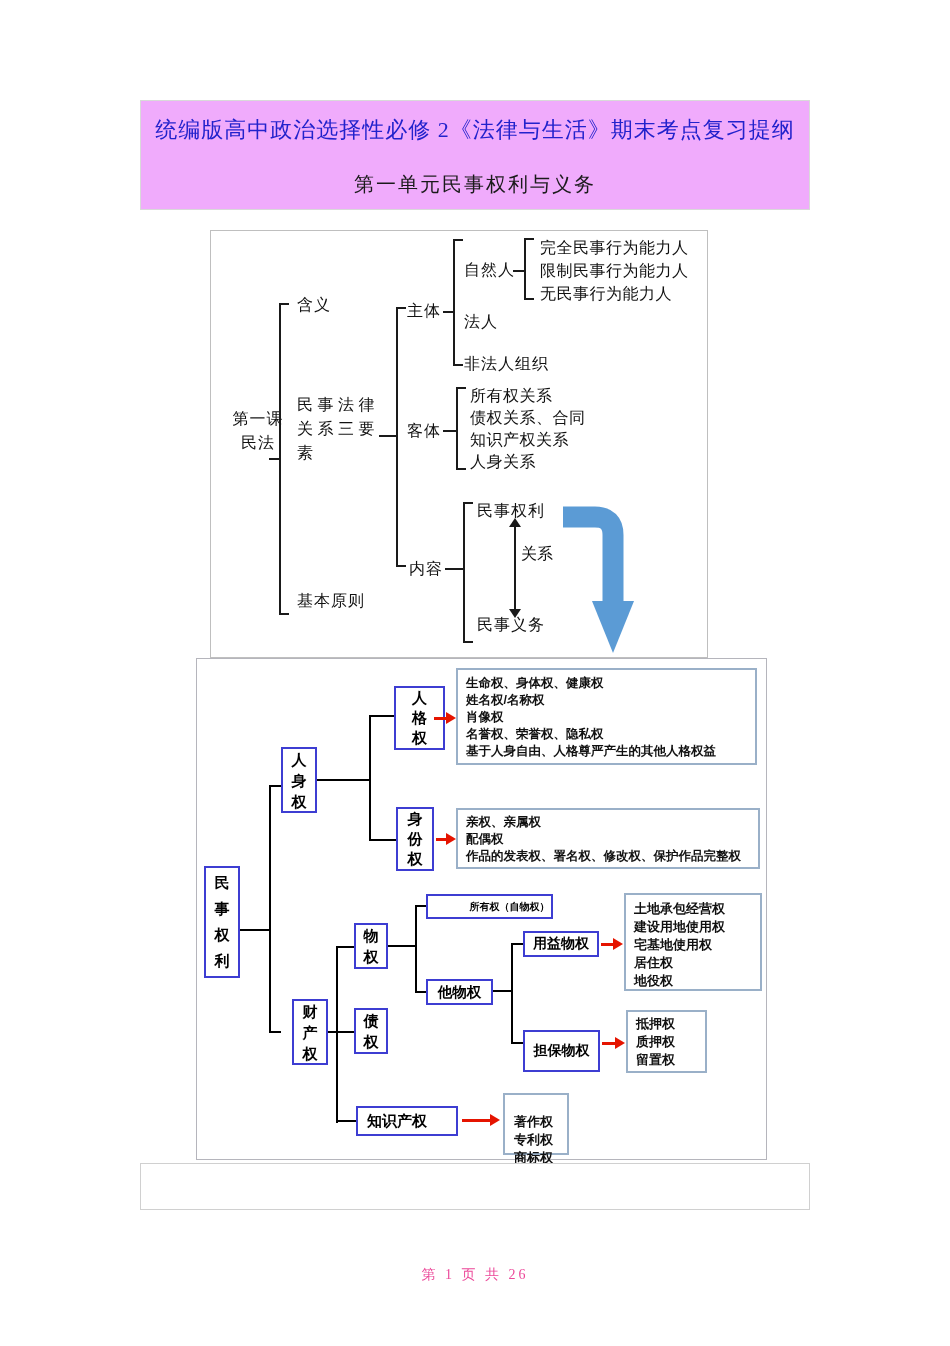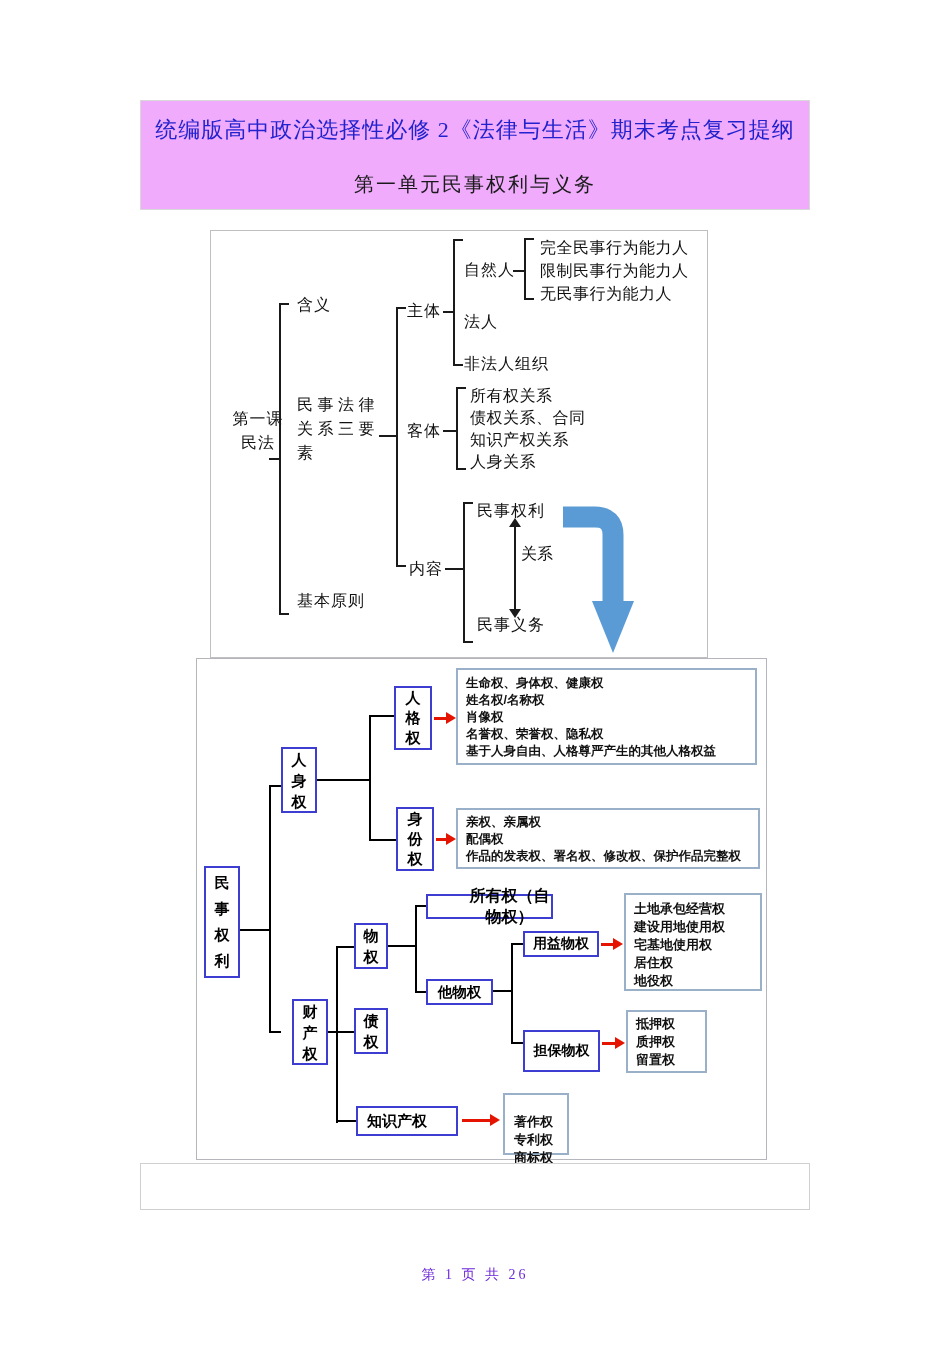--- a/index.html
+++ b/index.html
@@ -5,21 +5,21 @@
   html,body{margin:0;padding:0;background:#ffffff;}
   body{width:950px;height:1346px;position:relative;font-family:"Liberation Serif",serif;color:#111;}
   .abs{position:absolute;}
   
   .title-block{left:140px;top:100px;width:668px;height:108px;border:1px solid #d9d9d9;background:#f0abfc;}
   .doc-title{margin-top:14px;text-align:center;font-size:22px;letter-spacing:1px;color:#2222cc;font-weight:500;}
   .doc-subtitle{margin-top:26px;text-align:center;font-size:20px;letter-spacing:2px;color:#1a1a1a;}
   .d1{left:210px;top:230px;width:496px;height:426px;border:1px solid #bfbfbf;background:#fff;font-size:16px;}
   .d2{left:196px;top:658px;width:569px;height:500px;border:1px solid #b5b5bc;background:#fff;font-family:"Liberation Sans",sans-serif;font-weight:bold;font-size:15px;}
   .empty-block{left:140px;top:1163px;width:668px;height:45px;border:1px solid #d0d0d0;background:#fff;}
-  .footer{left:0;top:1266px;width:950px;text-align:center;font-size:14px;letter-spacing:3px;color:#6d28d9;}
+  .footer{left:0;top:1266px;width:950px;text-align:center;font-size:14px;letter-spacing:3px;color:#ec4899;}
   
   .dash{position:absolute;height:2px;background:#1a1a1a;}
   .brk{position:absolute;width:8px;border-left:2px solid #1a1a1a;}
   .brk::before,.brk::after{content:"";position:absolute;left:0;width:8px;height:2px;background:#1a1a1a;}
   .brk::before{top:0;} .brk::after{bottom:0;}
   .lbl{position:absolute;white-space:nowrap;letter-spacing:1px;}
   .mlines div{white-space:nowrap;}
   .varrow{position:absolute;width:2px;background:#1a1a1a;}
   .varrow::before{content:"";position:absolute;top:-9px;left:-5px;border:6px solid transparent;border-bottom:9px solid #1a1a1a;border-top:none;}
   .varrow::after{content:"";position:absolute;bottom:-9px;left:-5px;border:6px solid transparent;border-top:9px solid #1a1a1a;border-bottom:none;}
@@ -122,39 +122,39 @@
   <div class="ln" style="left:314px;top:284px;width:2px;height:101px;"></div>
   <div class="ln" style="left:316px;top:284px;width:10px;height:2px;"></div>
   <div class="ln" style="left:316px;top:383px;width:10px;height:2px;"></div>
 
   <div class="bx" style="left:7px;top:207px;width:36px;height:112px;">
     <span class="vtext" style="width:16px;line-height:26px;">民事权利</span>
   </div>
   <div class="bx" style="left:84px;top:88px;width:36px;height:66px;">
     <span class="vtext" style="width:16px;line-height:21px;">人身权</span>
   </div>
-  <div class="bx" style="left:197px;top:27px;width:38px;height:64px;">
+  <div class="bx" style="left:197px;top:27px;width:51px;height:64px;">
     <span class="vtext" style="width:16px;line-height:20px;">人格权</span>
   </div>
   <div class="bx" style="left:199px;top:148px;width:38px;height:64px;">
     <span class="vtext" style="width:16px;line-height:20px;">身份权</span>
   </div>
   <div class="bx" style="left:95px;top:340px;width:36px;height:66px;align-items:center;">
     <span class="vtext" style="width:16px;line-height:21px;">财产权</span>
   </div>
   <div class="bx" style="left:157px;top:264px;width:34px;height:46px;">
     <span class="vtext" style="width:16px;line-height:21px;">物权</span>
   </div>
   <div class="bx" style="left:157px;top:349px;width:34px;height:46px;">
     <span class="vtext" style="width:16px;line-height:21px;">债权</span>
   </div>
   <div class="bx" style="left:159px;top:447px;width:102px;height:30px;justify-content:flex-start;padding-left:9px;">
     <span>知识产权</span>
   </div>
-  <div class="bx" style="left:229px;top:235px;width:127px;height:25px;font-size:16px;padding-left:40px;">
+  <div class="bx" style="left:229px;top:235px;width:127px;height:25px;font-size:10px;padding-left:40px;">
     <span>所有权（自物权）</span>
   </div>
   <div class="bx" style="left:229px;top:320px;width:67px;height:26px;font-size:14.5px;">
     <span>他物权</span>
   </div>
   <div class="bx" style="left:326px;top:272px;width:76px;height:26px;font-size:14px;">
     <span>用益物权</span>
   </div>
   <div class="bx" style="left:326px;top:371px;width:77px;height:42px;font-size:14px;">
     <span>担保物权</span>

